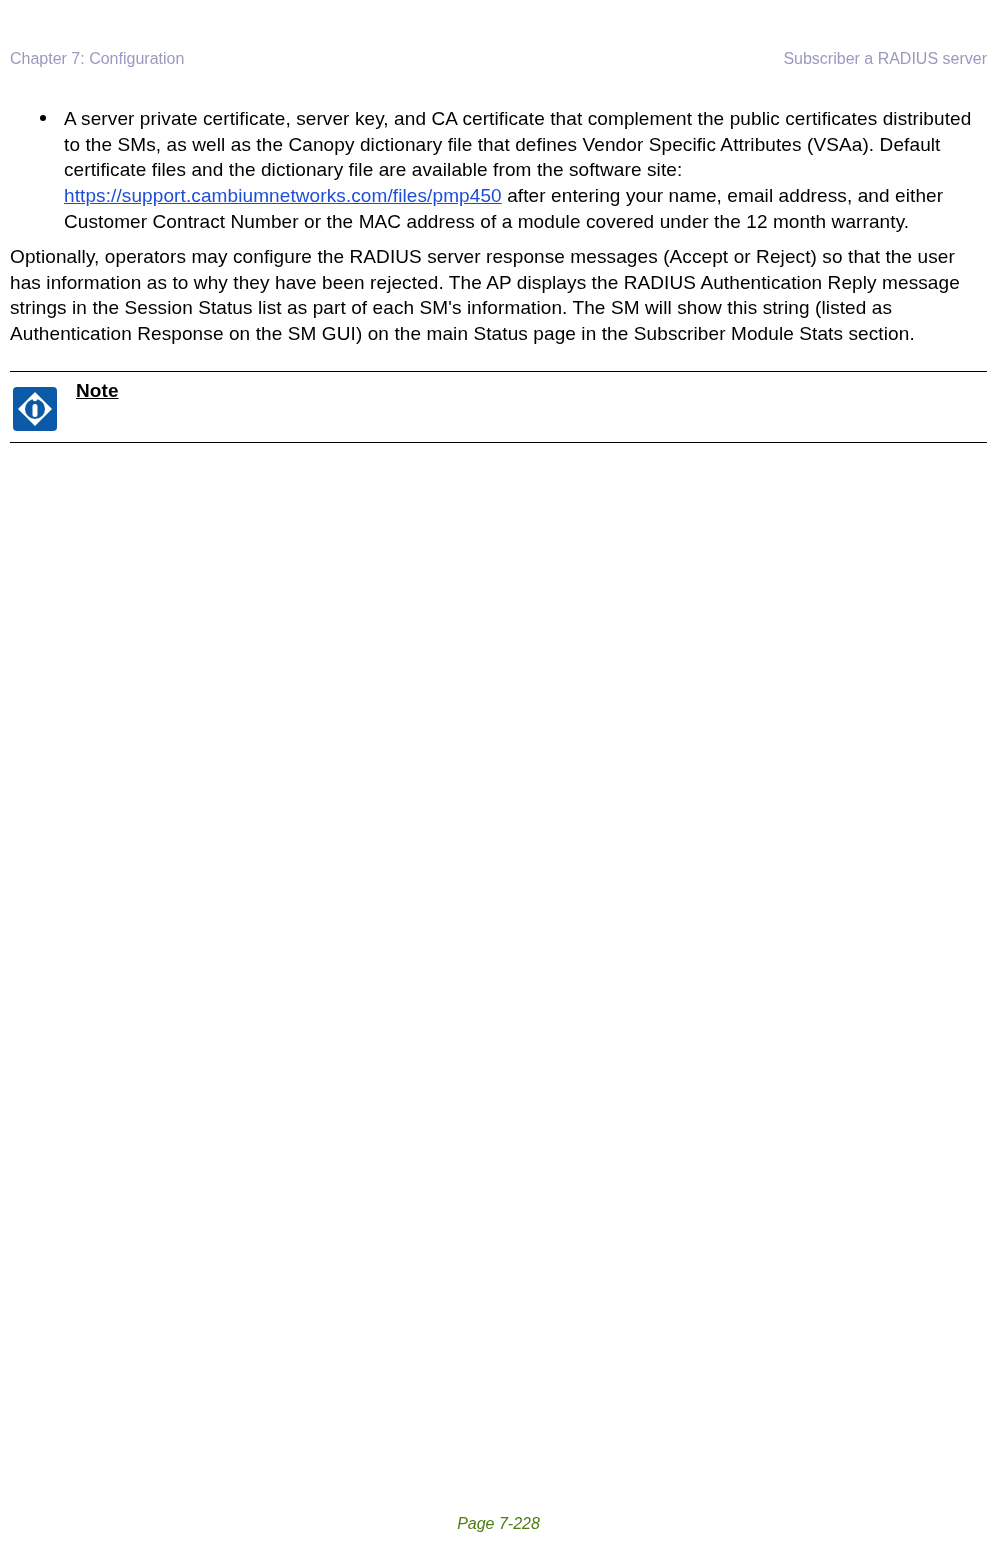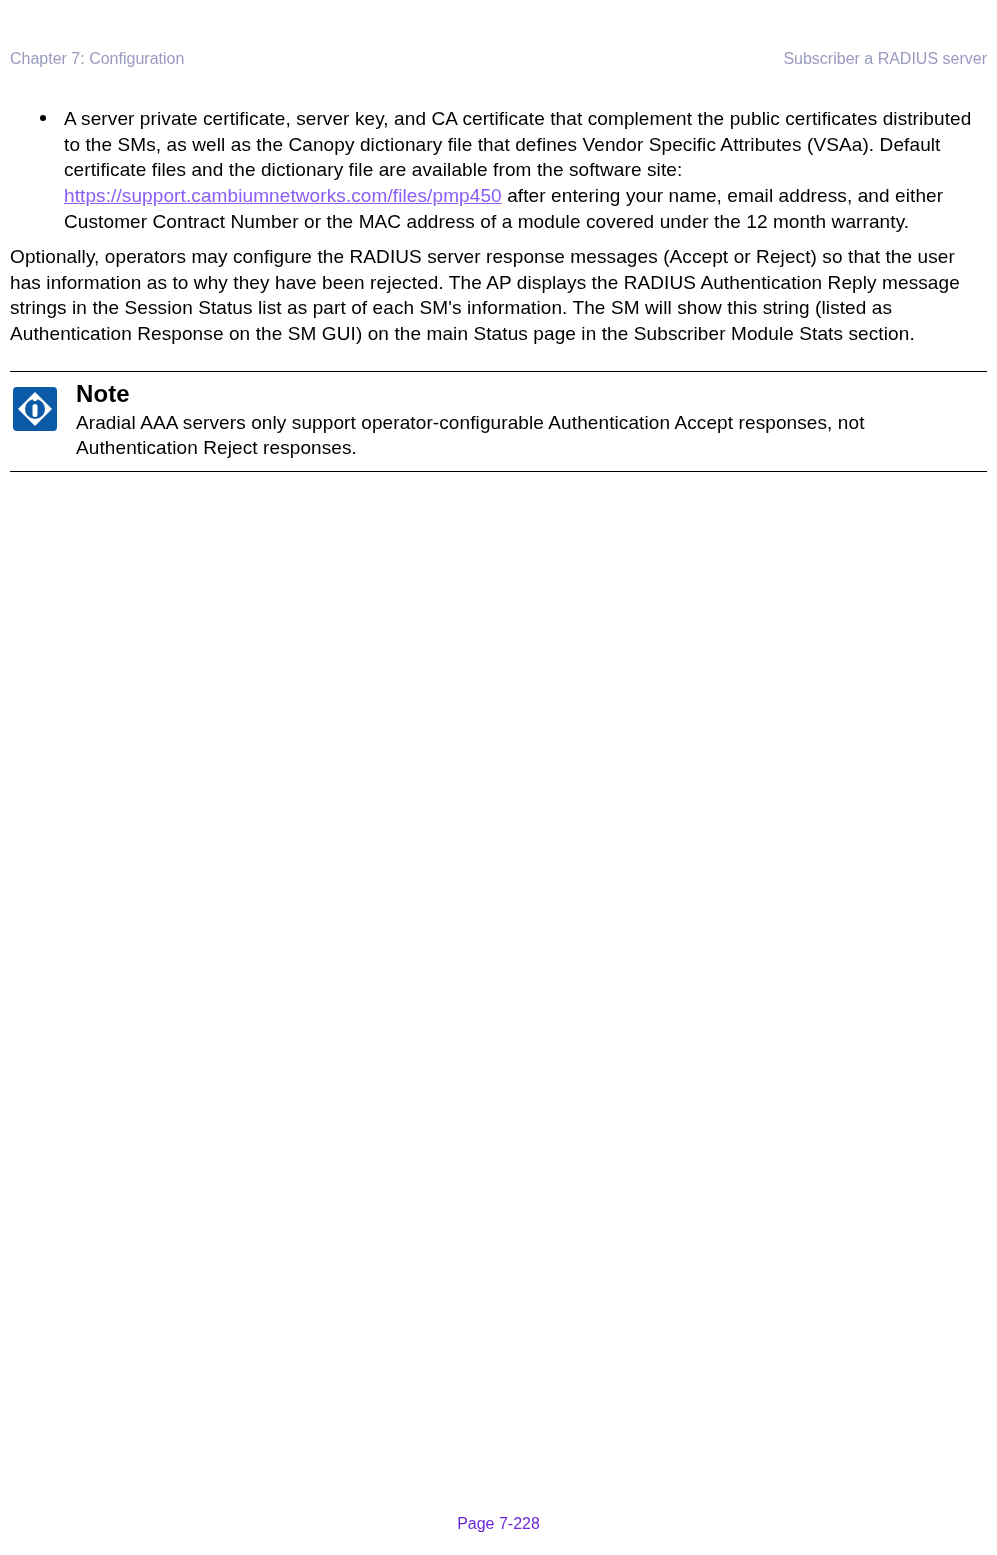--- a/index.html
+++ b/index.html
@@ -39,21 +39,21 @@
     margin-top: 9px;
     margin-right: 18px;
     flex-shrink: 0;
   }
   .bullet-text {
     font-size: 19px;
     line-height: 1.35;
     letter-spacing: 0.1px;
   }
   a.link {
-    color: #8b5cf6;
+    color: #1d4ed8;
     text-decoration: underline;
     text-align: right;
   }
   .paragraph {
     font-size: 19px;
     line-height: 1.35;
     margin-top: 8px;
     letter-spacing: 0.1px;
   }
   .note-box {
@@ -69,37 +69,39 @@
     height: 46px;
     margin: 6px 18px 0 2px;
     flex-shrink: 0;
   }
   .note-icon svg { display:block; }
   .note-textcol {
     flex: 1;
   }
   .note-title {
     font-weight: bold;
-    font-size: 24px;
+    font-size: 19px;
     margin-bottom: 2px;
     letter-spacing: 0.1px;
+    text-decoration: underline;
   }
   .note-body {
     font-size: 19px;
     line-height: 1.35;
     letter-spacing: 0.1px;
   }
   .footer {
     position: absolute;
     bottom: 22px;
     left: 0;
     width: 100%;
     text-align: center;
-    color: #6d28d9;
+    color: #4d7c0f;
     font-size: 16px;
+    font-style: italic;
   }
 </style>
 </head>
 <body>
 
 <div class="header">
   <span>Chapter 7:  Configuration</span>
   <span>Subscriber a RADIUS server</span>
 </div>
 
@@ -121,19 +123,18 @@
       <svg viewBox="0 0 46 46" width="46" height="46">
         <rect x="1" y="1" width="44" height="44" rx="4" fill="#0a5aa8"></rect>
         <polygon points="23,6 40,23 23,40 6,23" fill="#fff"></polygon>
         <circle cx="23" cy="23" r="10" fill="#0a5aa8"></circle>
         <rect x="20.5" y="18" width="5" height="13" rx="2.5" fill="#fff"></rect>
         <circle cx="23" cy="13" r="2.2" fill="#fff"></circle>
       </svg>
     </div>
     <div class="note-textcol">
       <div class="note-title">Note</div>
-      <div class="note-body">Aradial AAA servers only support operator-configurable Authentication Accept responses, not Authentication Reject responses.</div>
     </div>
   </div>
 
 </div>
 
 <div class="footer">Page 7-228</div>
 
 </body></html>

